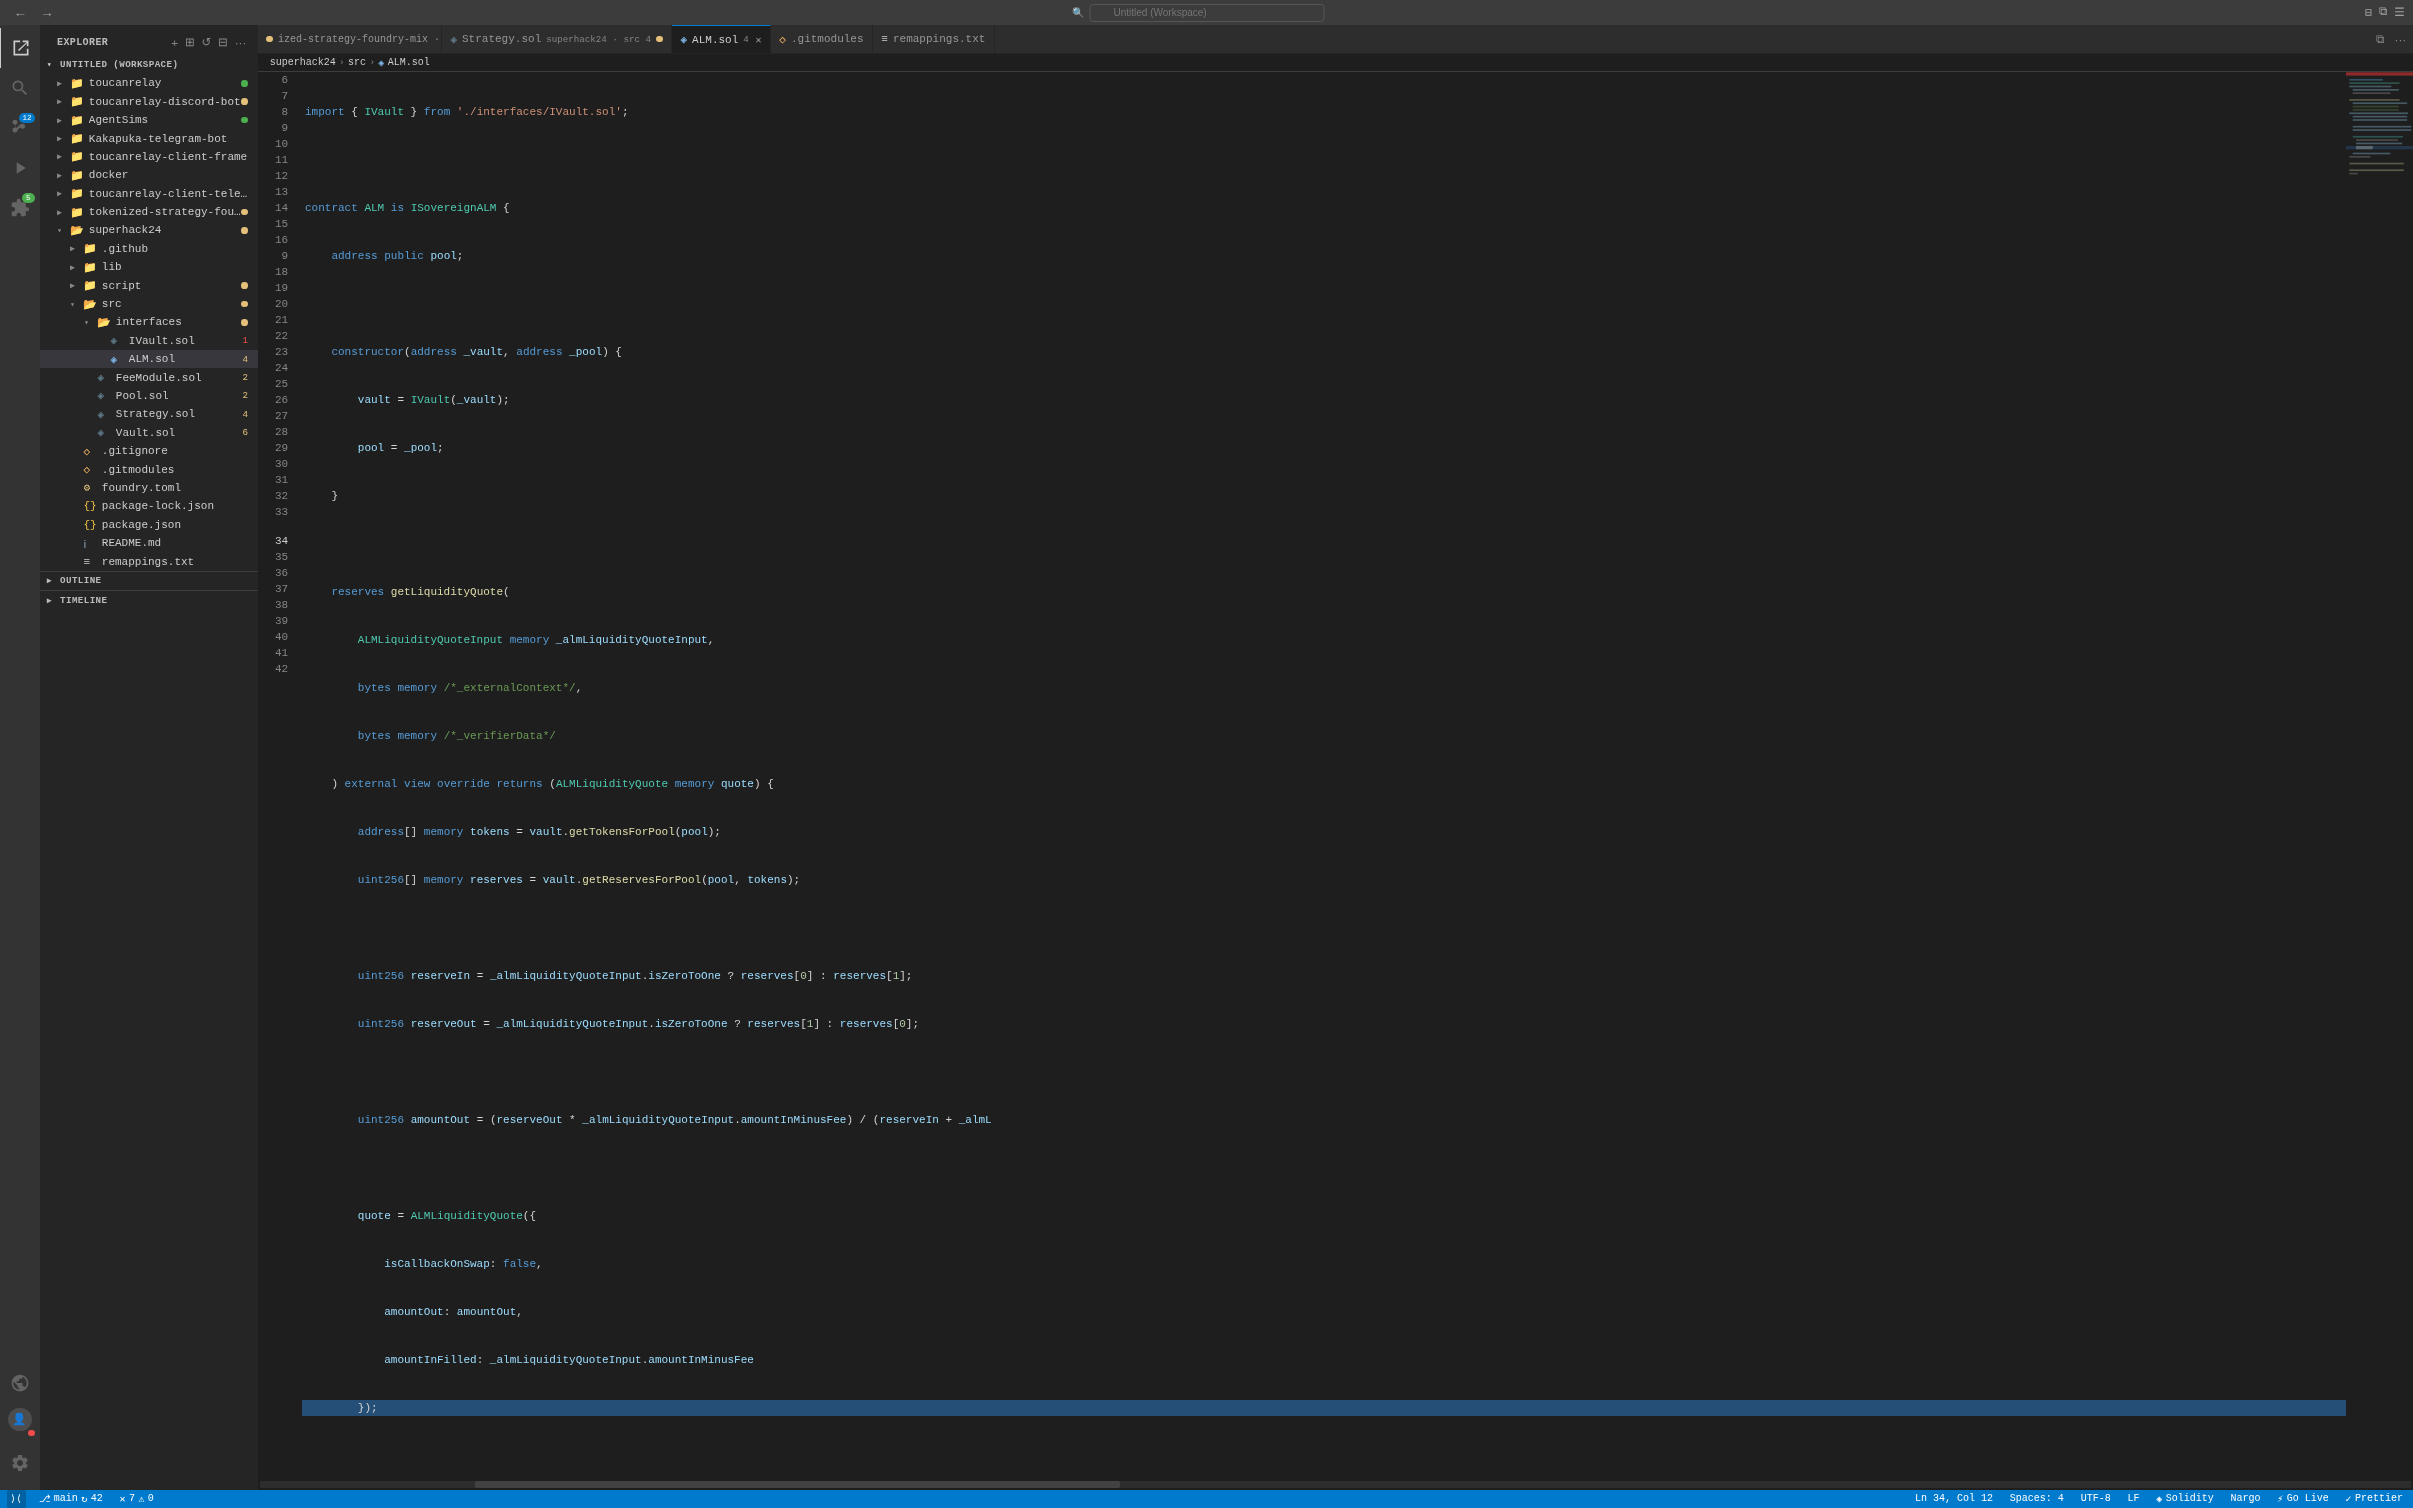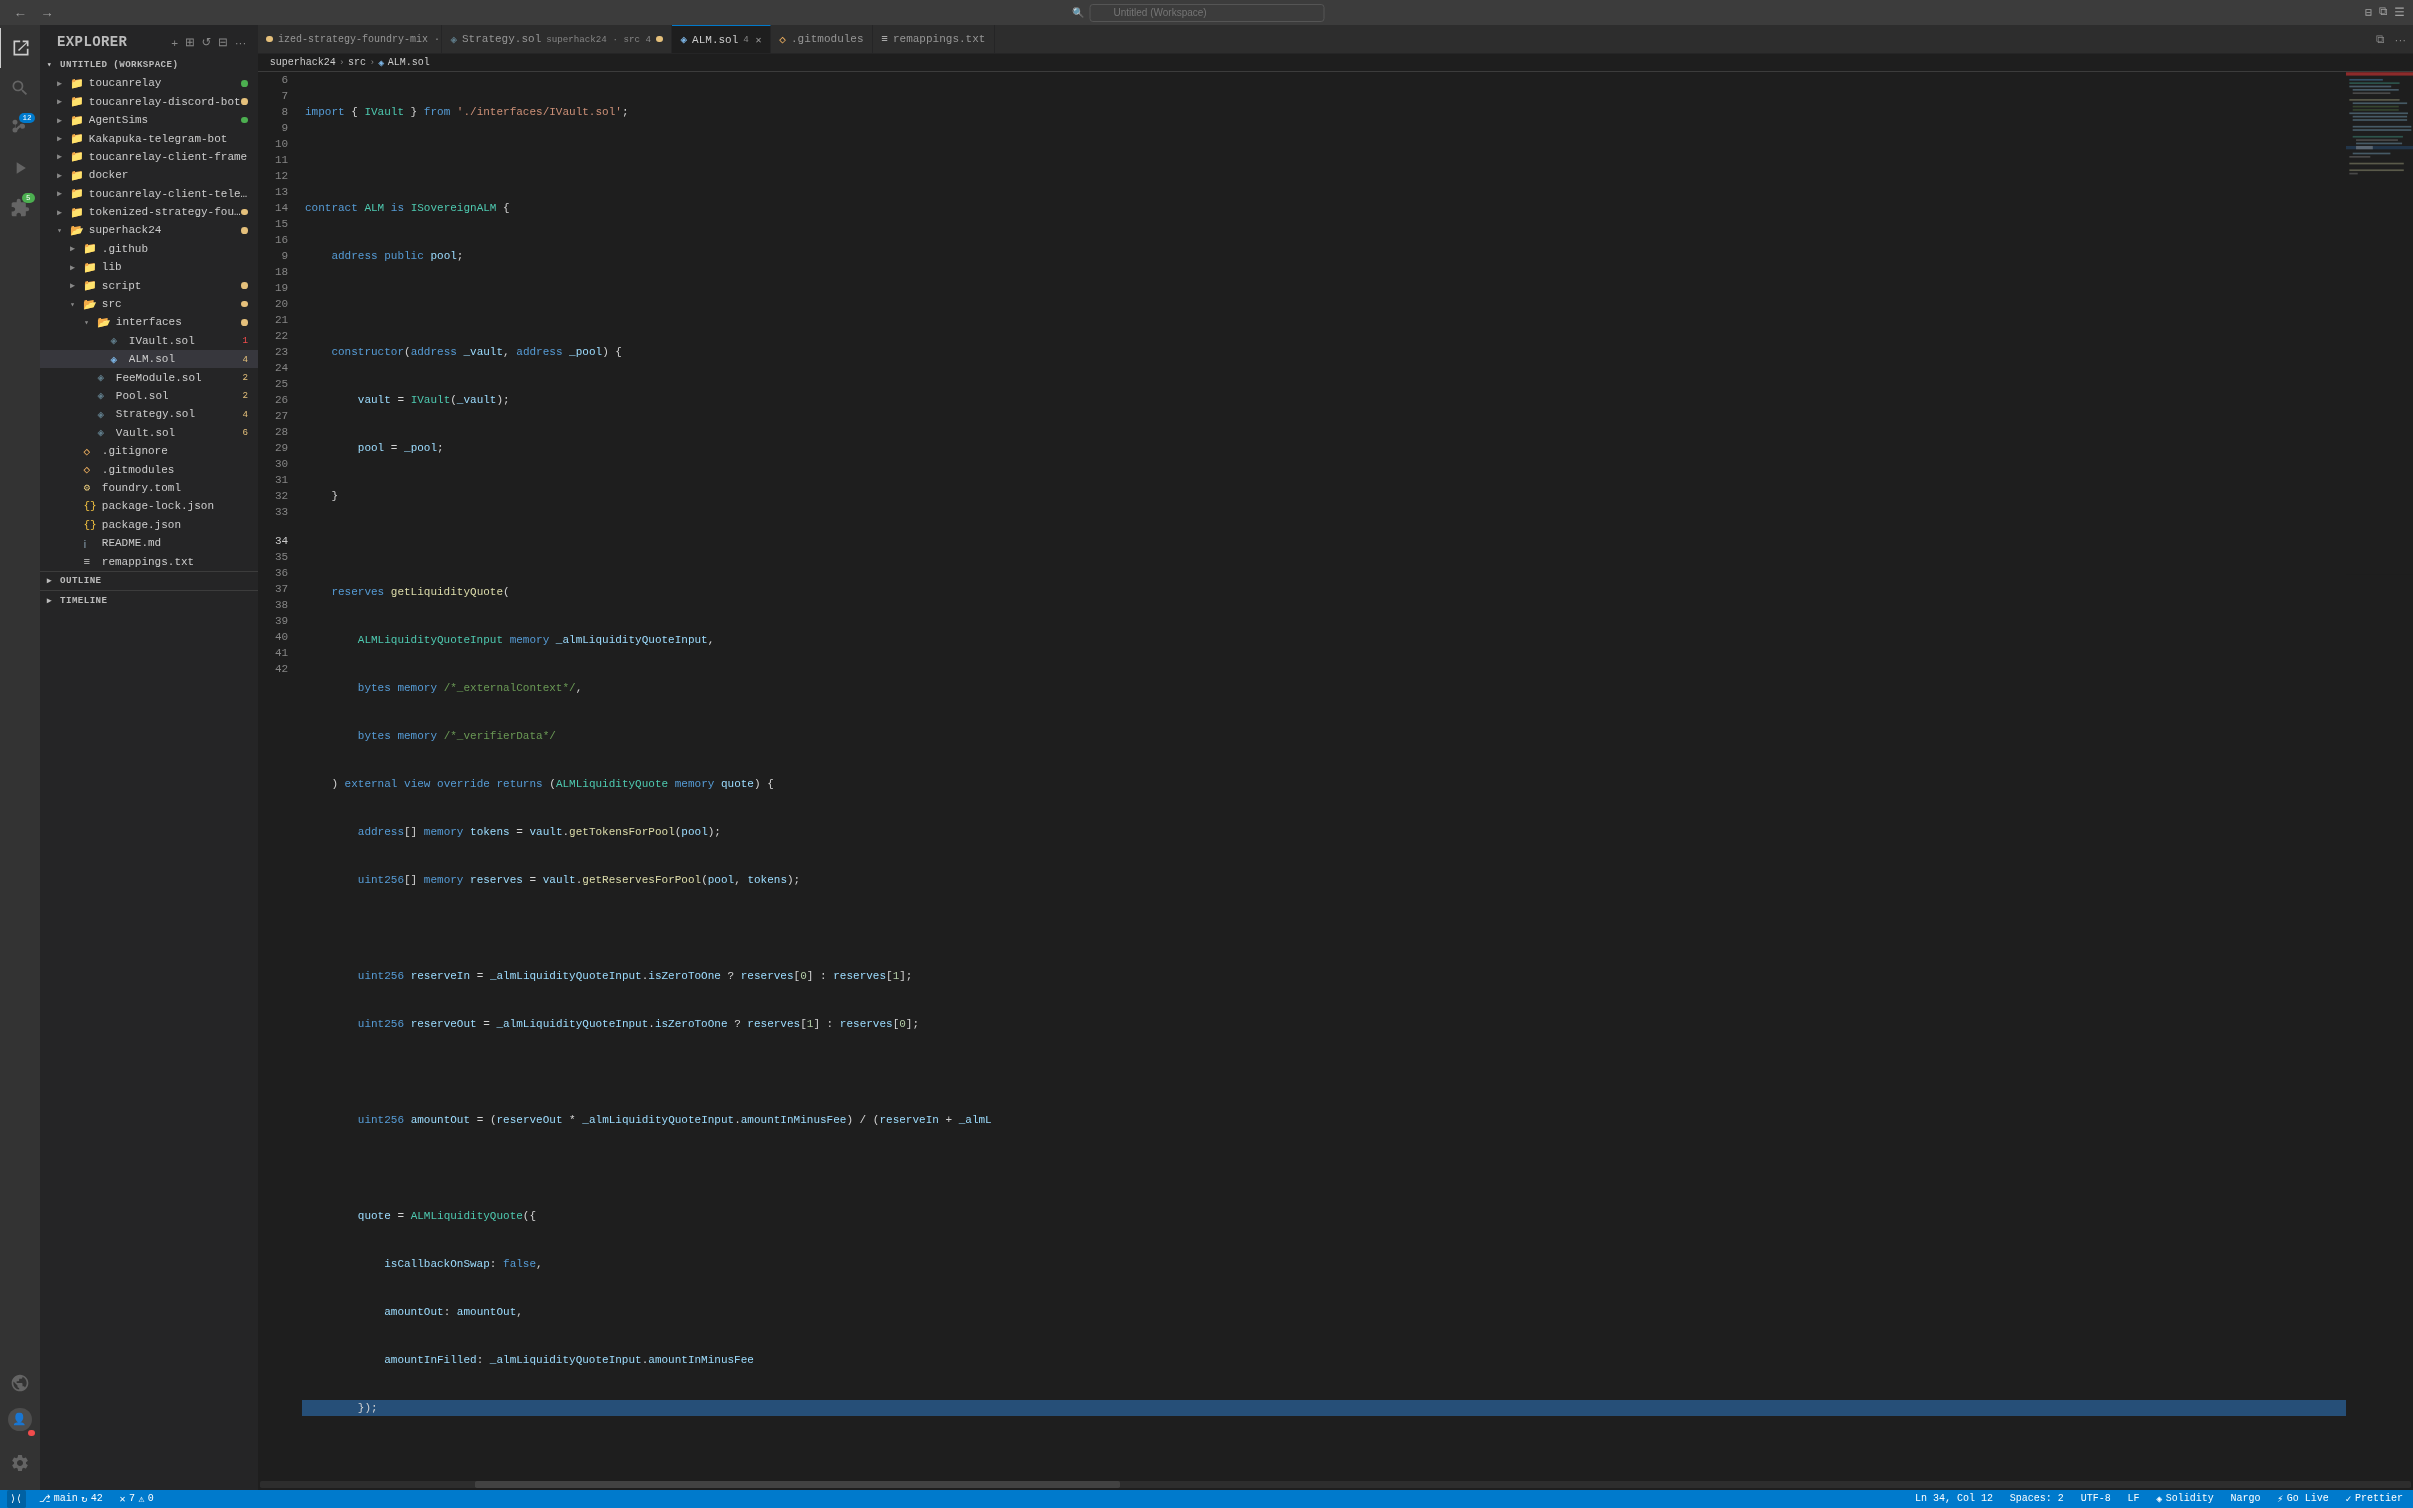--- a/index.html
+++ b/index.html
@@ -133,21 +133,21 @@
       flex-shrink: 0;
       overflow: hidden;
     }
     .sidebar-header {
       padding: 8.4px 10px 5px 17px;
       display: flex;
       align-items: center;
       justify-content: space-between;
     }
     .sidebar-title {
-      font-size: 14px;
+      font-size: 10px;
       font-weight: 700;
       color: #bbbbbb;
       text-transform: uppercase;
       letter-spacing: 0.4px;
       text-align: center;
     }
     .sidebar-actions { display: flex; gap: 3.4px; }
     .sidebar-action-btn {
       background: none;
       border: none;
@@ -862,21 +862,21 @@
       <span>7</span>
       <span>⚠</span>
       <span>0</span>
     </div>
   </div>
   <div class="status-bar-right">
     <div class="status-item">
       <span>Ln 34, Col 12</span>
     </div>
     <div class="status-item">
-      <span>Spaces: 2</span>
+      <span>Spaces: 4</span>
     </div>
     <div class="status-item">
       <span>UTF-8</span>
     </div>
     <div class="status-item">
       <span>LF</span>
     </div>
     <div class="status-item">
       <span>◈</span>
       <span>Solidity</span>

